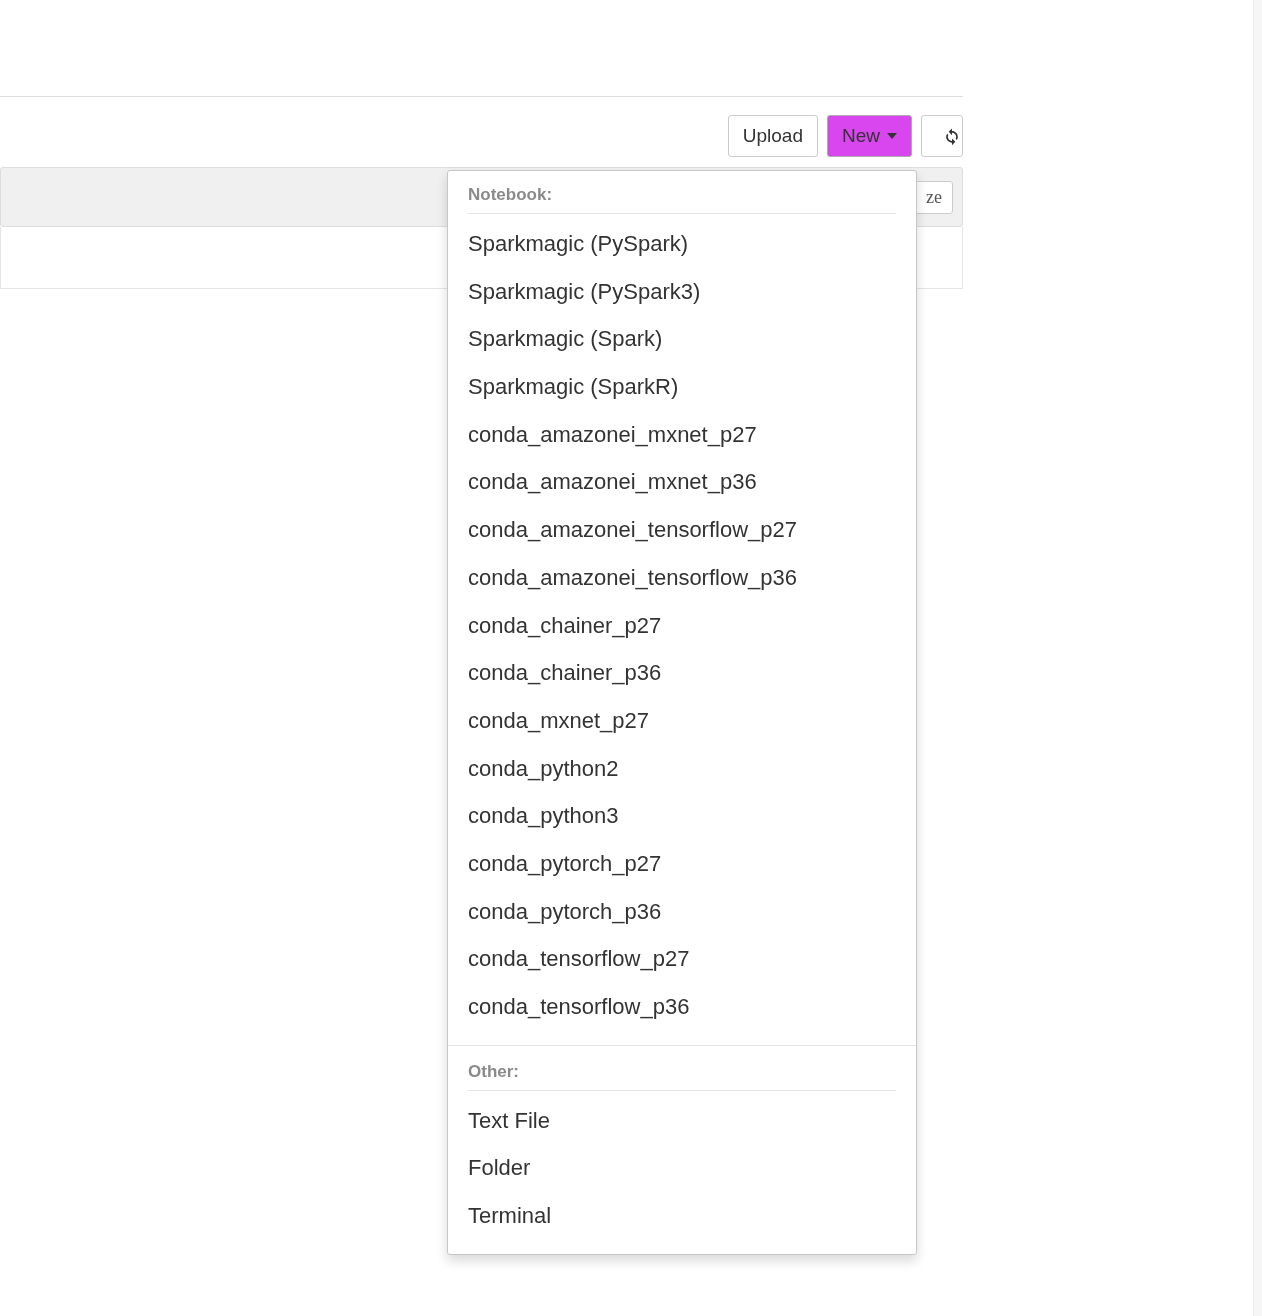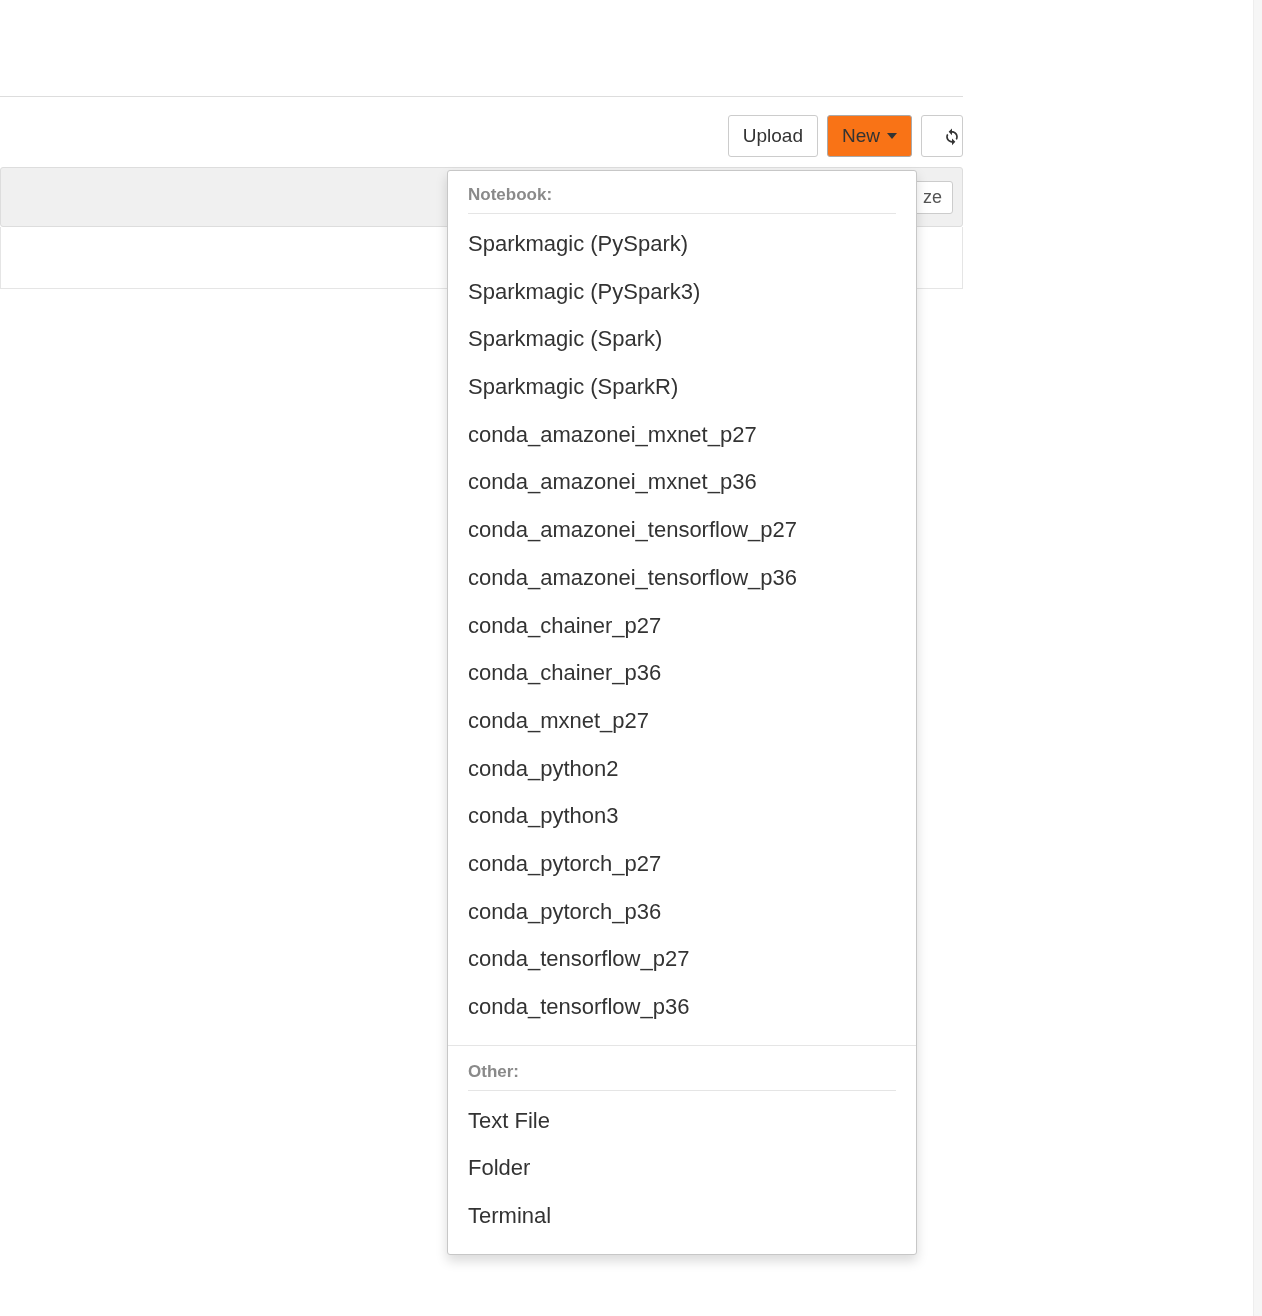--- a/index.html
+++ b/index.html
@@ -52,21 +52,21 @@
     border: 1px solid #ccc;
     border-radius: 3px;
     padding: 6px 14px;
     font-size: 19px;
     color: #333;
     cursor: pointer;
     user-select: none;
     height: 42px;
   }
   .btn.active {
-    background: #f97316;
+    background: #d946ef;
     border-color: #aaa;
   }
   .btn-icon {
     width: 42px;
     padding: 0;
   }
   .caret {
     display: inline-block;
     width: 0; height: 0;
     margin-left: 7px;
@@ -89,20 +89,21 @@
     padding-right: 9px;
     position: relative;
   }
   .size-chip {
     background: #fff;
     border: 1px solid #ccc;
     border-radius: 3px;
     padding: 5px 10px;
     font-size: 18px;
     color: #555;
+    font-family: Liberation Serif, serif;
   }
   .empty-row {
     height: 62px;
     border: 1px solid #e5e5e5;
     border-top: none;
     background:#fff;
   }
   
   .dropdown {
     position: absolute;

